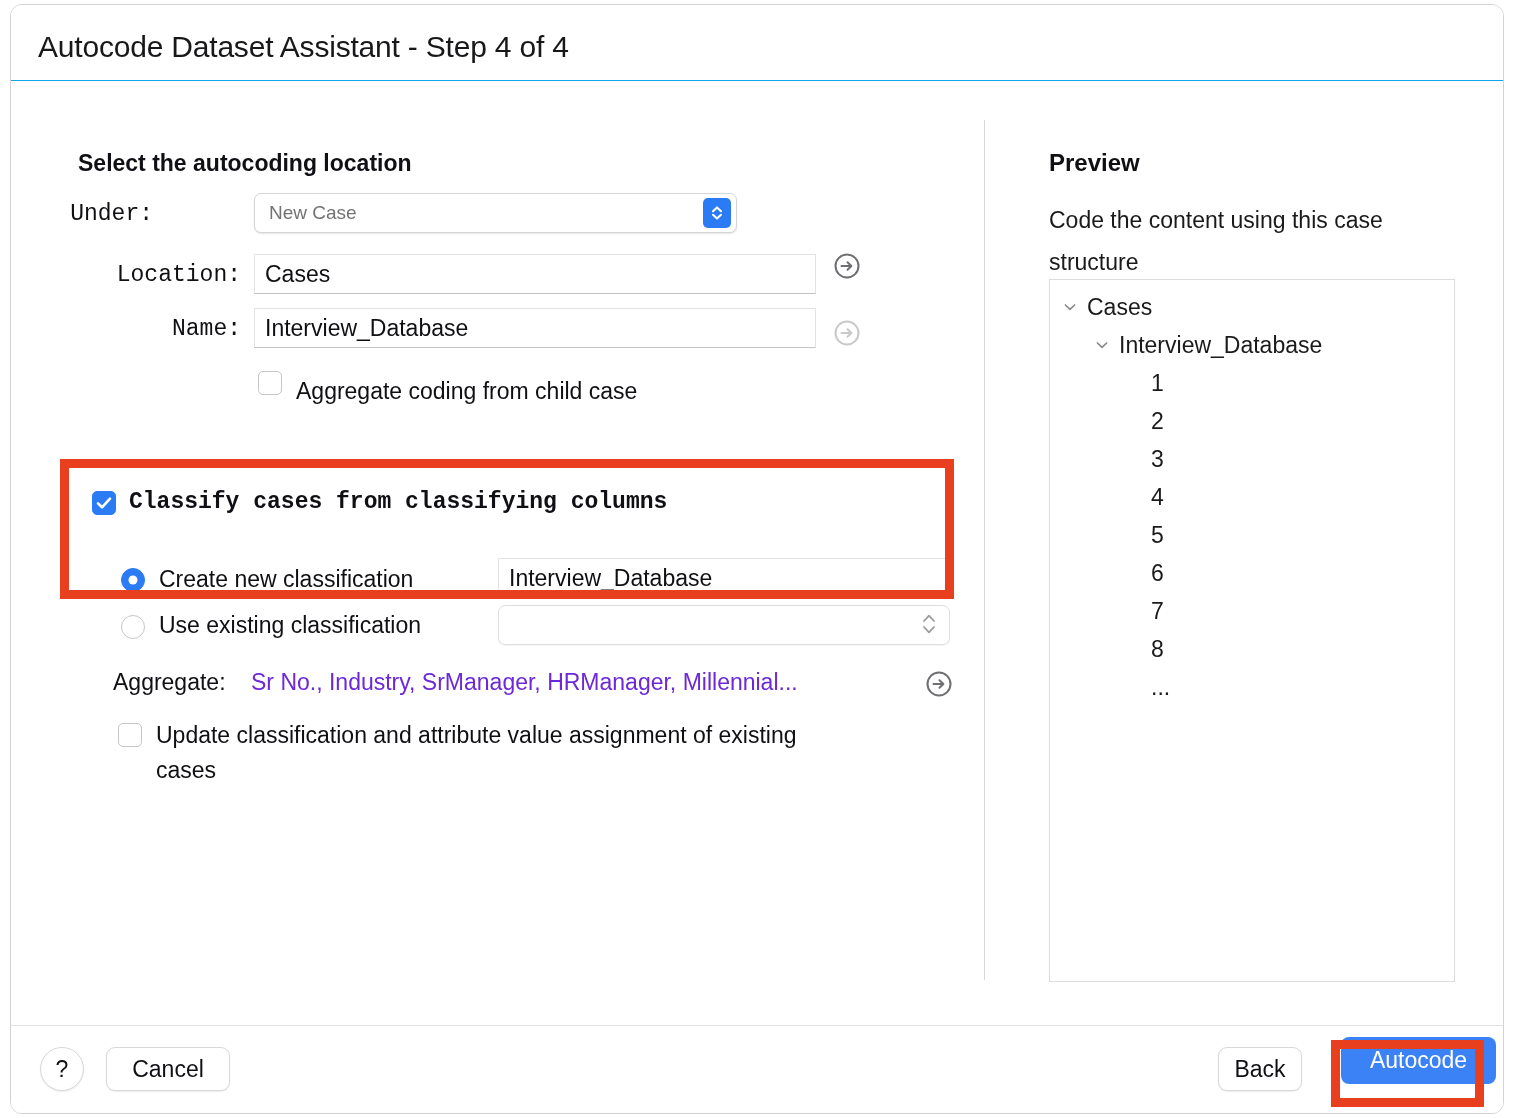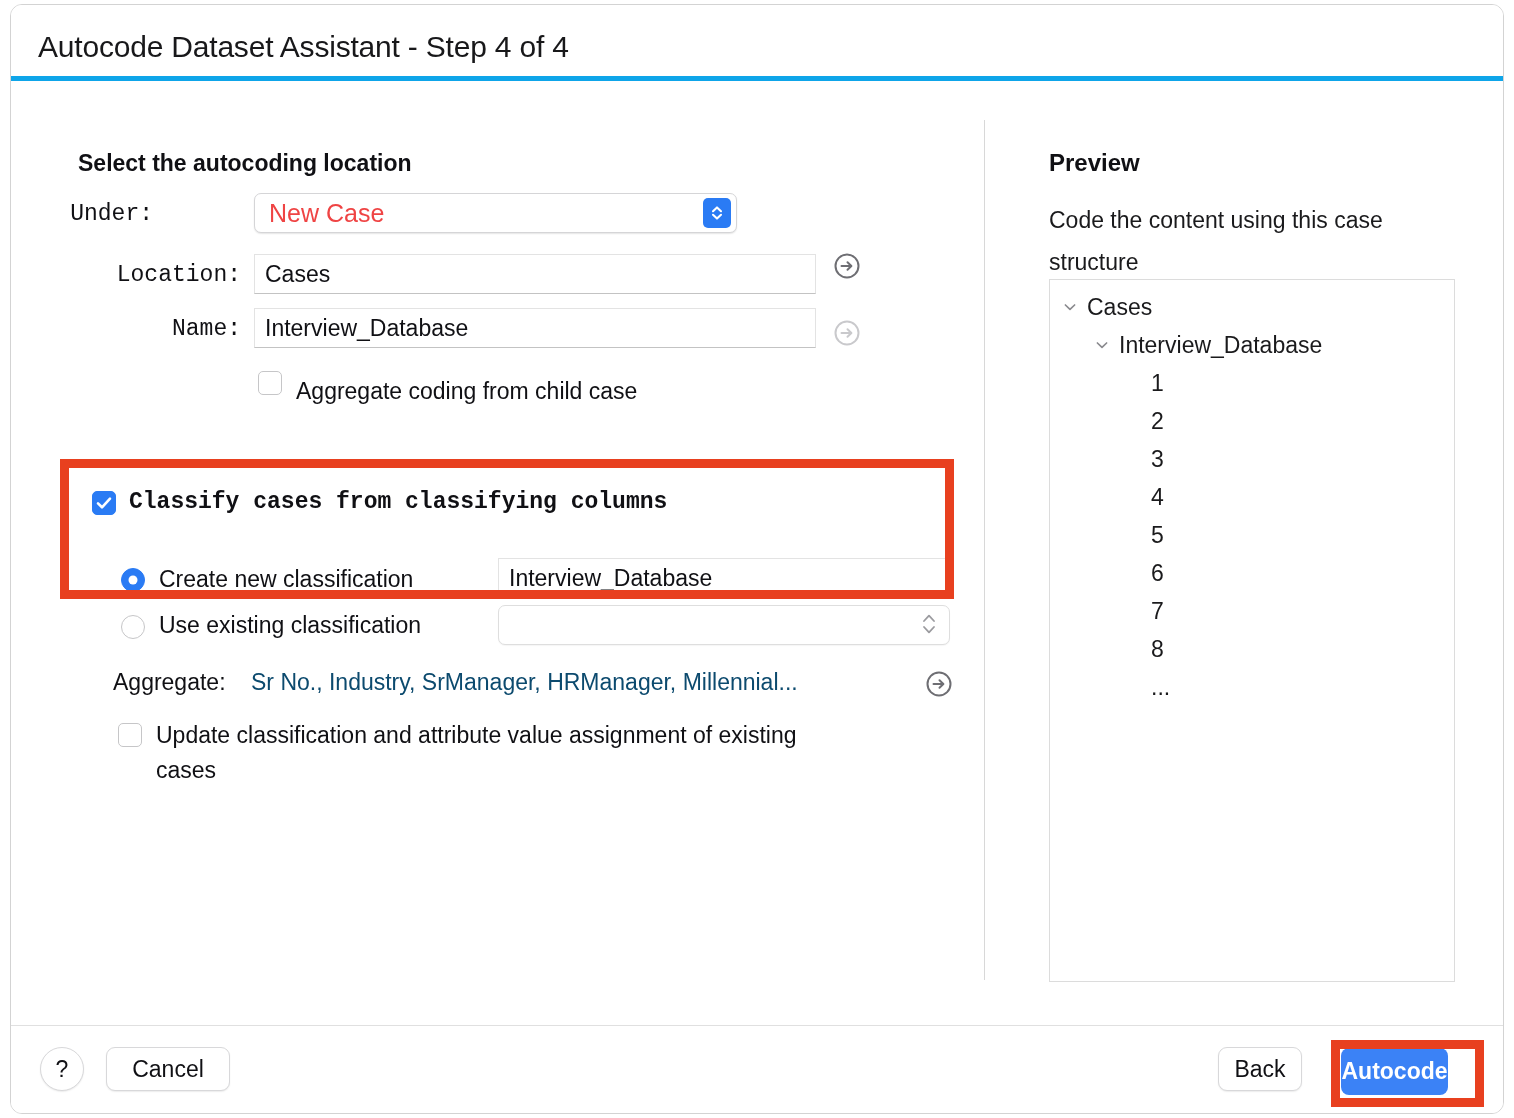--- a/index.html
+++ b/index.html
@@ -25,21 +25,21 @@
     box-sizing: border-box;
     overflow: hidden;
   }
 
   
   #titlebar {
     position: absolute;
     left: 0; top: 0;
     width: 100%;
     height: 76px;
-    border-bottom: 5px solid #0ea5e9;
+    border-bottom: 1px solid #0ea5e9;
     box-sizing: border-box;
     background: #ffffff;
   }
   #title-text {
     position: absolute;
     left: 27px;
     top: 25px;
     font-size: 30px;
     color: #18181a;
     letter-spacing: -0.2px;
@@ -94,22 +94,22 @@
     border: 1px solid #d5d5d7;
     border-radius: 7px;
     box-shadow: 0 1px 1.5px rgba(0,0,0,0.10);
     box-sizing: border-box;
   }
   .popup-value {
     position: absolute;
     left: 14px;
     top: 50%;
     transform: translateY(-50%);
-    font-size: 25px;
-    color: #ef4444;
+    font-size: 19px;
+    color: #737373;
     white-space: nowrap;
   }
   .popup-arrows {
     position: absolute;
     right: 5px;
     top: 50%;
     transform: translateY(-50%);
     width: 28px;
     height: 30px;
     background: #2a7bf4;
@@ -220,21 +220,21 @@
 
   .attr-label {
     position: absolute;
     font-size: 23px;
     color: #101014;
     white-space: nowrap;
   }
   .attr-value {
     position: absolute;
     font-size: 23px;
-    color: #0c4a6e;
+    color: #6d28d9;
     white-space: nowrap;
   }
 
   .wrap-label {
     position: absolute;
     font-size: 23px;
     color: #101014;
     line-height: 35px;
     width: 700px;
   }
@@ -498,19 +498,19 @@
           <span class="tree-chev"></span>
           <span>...</span>
         </div>
       </div>
   </div>
 
   <div id="footer">
     <div id="help-button" style="left:29px; top:21px;">?</div>
     <div class="pill-button" style="left:95px; top:21px; width:124px; height:44px;">Cancel</div>
     <div class="pill-button" style="left:1207px; top:21px; width:84px; height:44px;">Back</div>
-    <div id="autocode-button" style="left:1330px; top:22px; width:107px; height:47px;font-weight:bold;">Autocode</div>
+    <div id="autocode-button" style="left:1330px; top:11px; width:155px; height:47px;">Autocode</div>
   </div>
 
   <div class="red-box" style="left:49px; top:454px; width:894px; height:140px;"></div>
   <div class="red-box" style="left:1320px; top:1035px; width:153px; height:67px;"></div>
 
 </div>
 
 </body></html>

